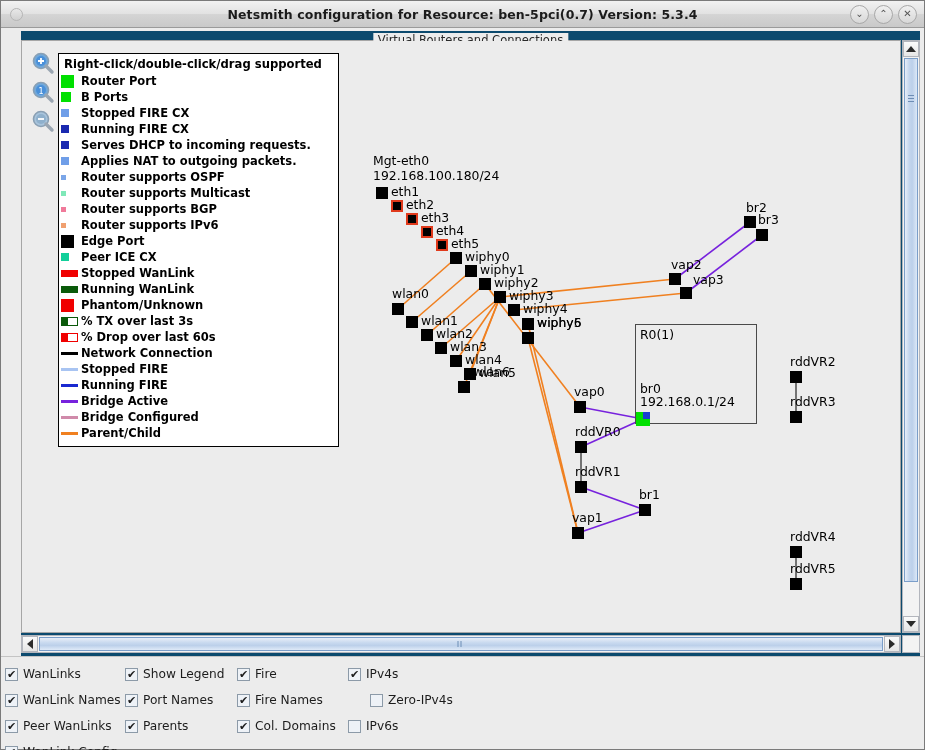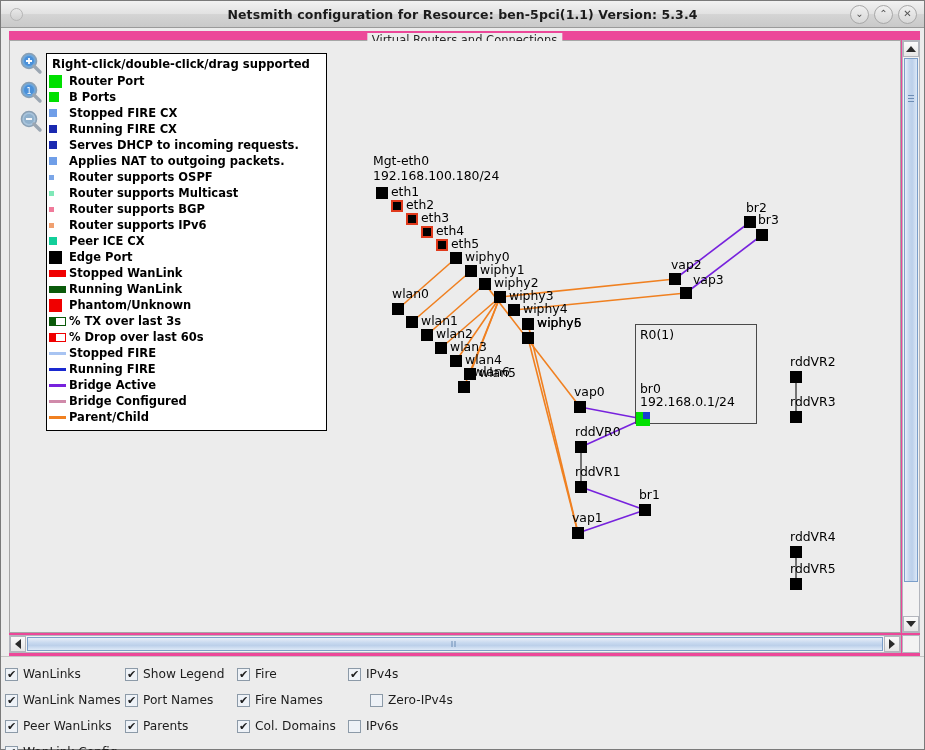--- a/index.html
+++ b/index.html
@@ -41,22 +41,22 @@
   .tbtn {
     width: 17px; height: 17px; border-radius: 50%;
     background: linear-gradient(to bottom, #f0f0f0, #d8d8d8);
     border: 1px solid #a8a8a8;
     display: flex; align-items: center; justify-content: center;
     font-size: 10px; color: #555; line-height: 1;
   }
   
   .canvas-area {
     flex: 1 1 auto; position: relative;
-    margin: 3px 4px 0 8px;
-    background: #ec4899;
+    margin: 3px 4px 0 20px;
+    background: #0c4a6e;
   }
   .group-border {
     position: absolute; left: 0; top: 9px; right: 19px; bottom: 23px;
     border: 1px solid #a6a6a6;
     background: #ececec;
     box-sizing: border-box;
   }
   .group-title {
     position: absolute; left: 50%; transform: translateX(-50%);
     top: 2px; background: #ececec; padding: 0 5px;
@@ -132,21 +132,21 @@
     font-size: 11.6px; font-weight: bold; color: #000;
     padding: 0 4px 2px 5px; white-space: nowrap;
   }
   .lrow { display: flex; align-items: center; height: 16px; padding-left: 2px; }
   .lswatch { width: 18px; flex: 0 0 18px; display: flex; align-items: center; justify-content: flex-start; }
   .ltext { font-size: 11.5px; font-weight: bold; color: #000; white-space: nowrap; margin-left: 2px; }
   .sq { display: inline-block; }
   .lineswatch { display: inline-block; width: 17px; height: 3px; }
   .barswatch { display: inline-block; width: 17px; height: 9px; box-sizing: border-box; }
   
-  .graph { position: absolute; left: 16px; top: 0; width: 100%; height: 100%; }
+  .graph { position: absolute; left: 4px; top: 0; width: 100%; height: 100%; }
   .nodelabel {
     position: absolute; font-size: 12.4px; color: #000;
     font-family: "DejaVu Sans", "Liberation Sans", sans-serif;
     white-space: nowrap; line-height: 13px;
   }
   .nodebox { position: absolute; width: 12px; height: 12px; background: #000; }
   .nodebox.phantom { border: 2px solid #e03a1c; width: 12px; height: 12px; box-sizing: border-box; background:#000; }
   .routerbox {
     position: absolute; border: 1px solid #4a4a4a; background: #ececec; box-sizing: border-box;
   }
@@ -172,21 +172,21 @@
   }
   .cblabel { font-size: 12.2px; color: #1c1c1c; margin-left: 5px; white-space: nowrap; }
 </style>
 </head>
 <body>
 
 <div class="window">
 
   <div class="titlebar">
     <div class="title-dot"></div>
-    <div class="title-text">Netsmith configuration for Resource:  ben-5pci(1.1)  Version: 5.3.4</div>
+    <div class="title-text">Netsmith configuration for Resource:  ben-5pci(0.7)  Version: 5.3.4</div>
     <div class="title-btns">
       <div class="tbtn">⌄</div>
       <div class="tbtn">⌃</div>
       <div class="tbtn">✕</div>
     </div>
   </div>
 
   <div class="canvas-area">
     <div class="group-border"></div>
     <div class="group-title">Virtual Routers and Connections</div>
@@ -278,32 +278,32 @@
               <div class="ltext">Router supports BGP</div>
             </div>
             <div class="lrow">
               <div class="lswatch">
                 <span class="sq" style="width: 5px; height: 5px; background: rgb(240, 160, 112);"></span>
               </div>
               <div class="ltext">Router supports IPv6</div>
             </div>
             <div class="lrow">
               <div class="lswatch">
+                <span class="sq" style="width: 13px; height: 13px; background: rgb(0, 0, 0);"></span>
+              </div>
+              <div class="ltext">Edge Port</div>
+            </div>
+            <div class="lrow">
+              <div class="lswatch">
                 <span class="sq" style="width: 8px; height: 8px; background: rgb(18, 207, 154);"></span>
               </div>
               <div class="ltext">Peer ICE CX</div>
             </div>
             <div class="lrow">
               <div class="lswatch">
-                <span class="sq" style="width: 13px; height: 13px; background: rgb(0, 0, 0);"></span>
-              </div>
-              <div class="ltext">Edge Port</div>
-            </div>
-            <div class="lrow">
-              <div class="lswatch">
                 <span class="barswatch" style="background: rgb(240, 0, 0); height: 7px;"></span>
               </div>
               <div class="ltext">Stopped WanLink</div>
             </div>
             <div class="lrow">
               <div class="lswatch">
                 <span class="barswatch" style="background: rgb(10, 90, 10); height: 7px;"></span>
               </div>
               <div class="ltext">Running WanLink</div>
             </div>
@@ -317,20 +317,26 @@
               <div class="lswatch">
                 <span class="barswatch" style="border: 1px solid rgb(10, 90, 10); background: linear-gradient(to right, rgb(10, 90, 10) 0px, rgb(10, 90, 10) 6px, rgb(255, 255, 255) 6px, rgb(255, 255, 255) 100%);"></span>
               </div>
               <div class="ltext">% TX over last 3s</div>
             </div>
             <div class="lrow">
               <div class="lswatch">
                 <span class="barswatch" style="border: 1px solid rgb(240, 0, 0); background: linear-gradient(to right, rgb(240, 0, 0) 0px, rgb(240, 0, 0) 6px, rgb(255, 255, 255) 6px, rgb(255, 255, 255) 100%);"></span>
               </div>
               <div class="ltext">% Drop over last 60s</div>
+            </div>
+            <div class="lrow">
+              <div class="lswatch">
+                <span class="lineswatch" style="background: rgb(0, 0, 0);"></span>
+              </div>
+              <div class="ltext">Network Connection</div>
             </div>
             <div class="lrow">
               <div class="lswatch">
                 <span class="lineswatch" style="background: rgb(168, 196, 242);"></span>
               </div>
               <div class="ltext">Stopped FIRE</div>
             </div>
             <div class="lrow">
               <div class="lswatch">
                 <span class="lineswatch" style="background: rgb(26, 41, 208);"></span>

